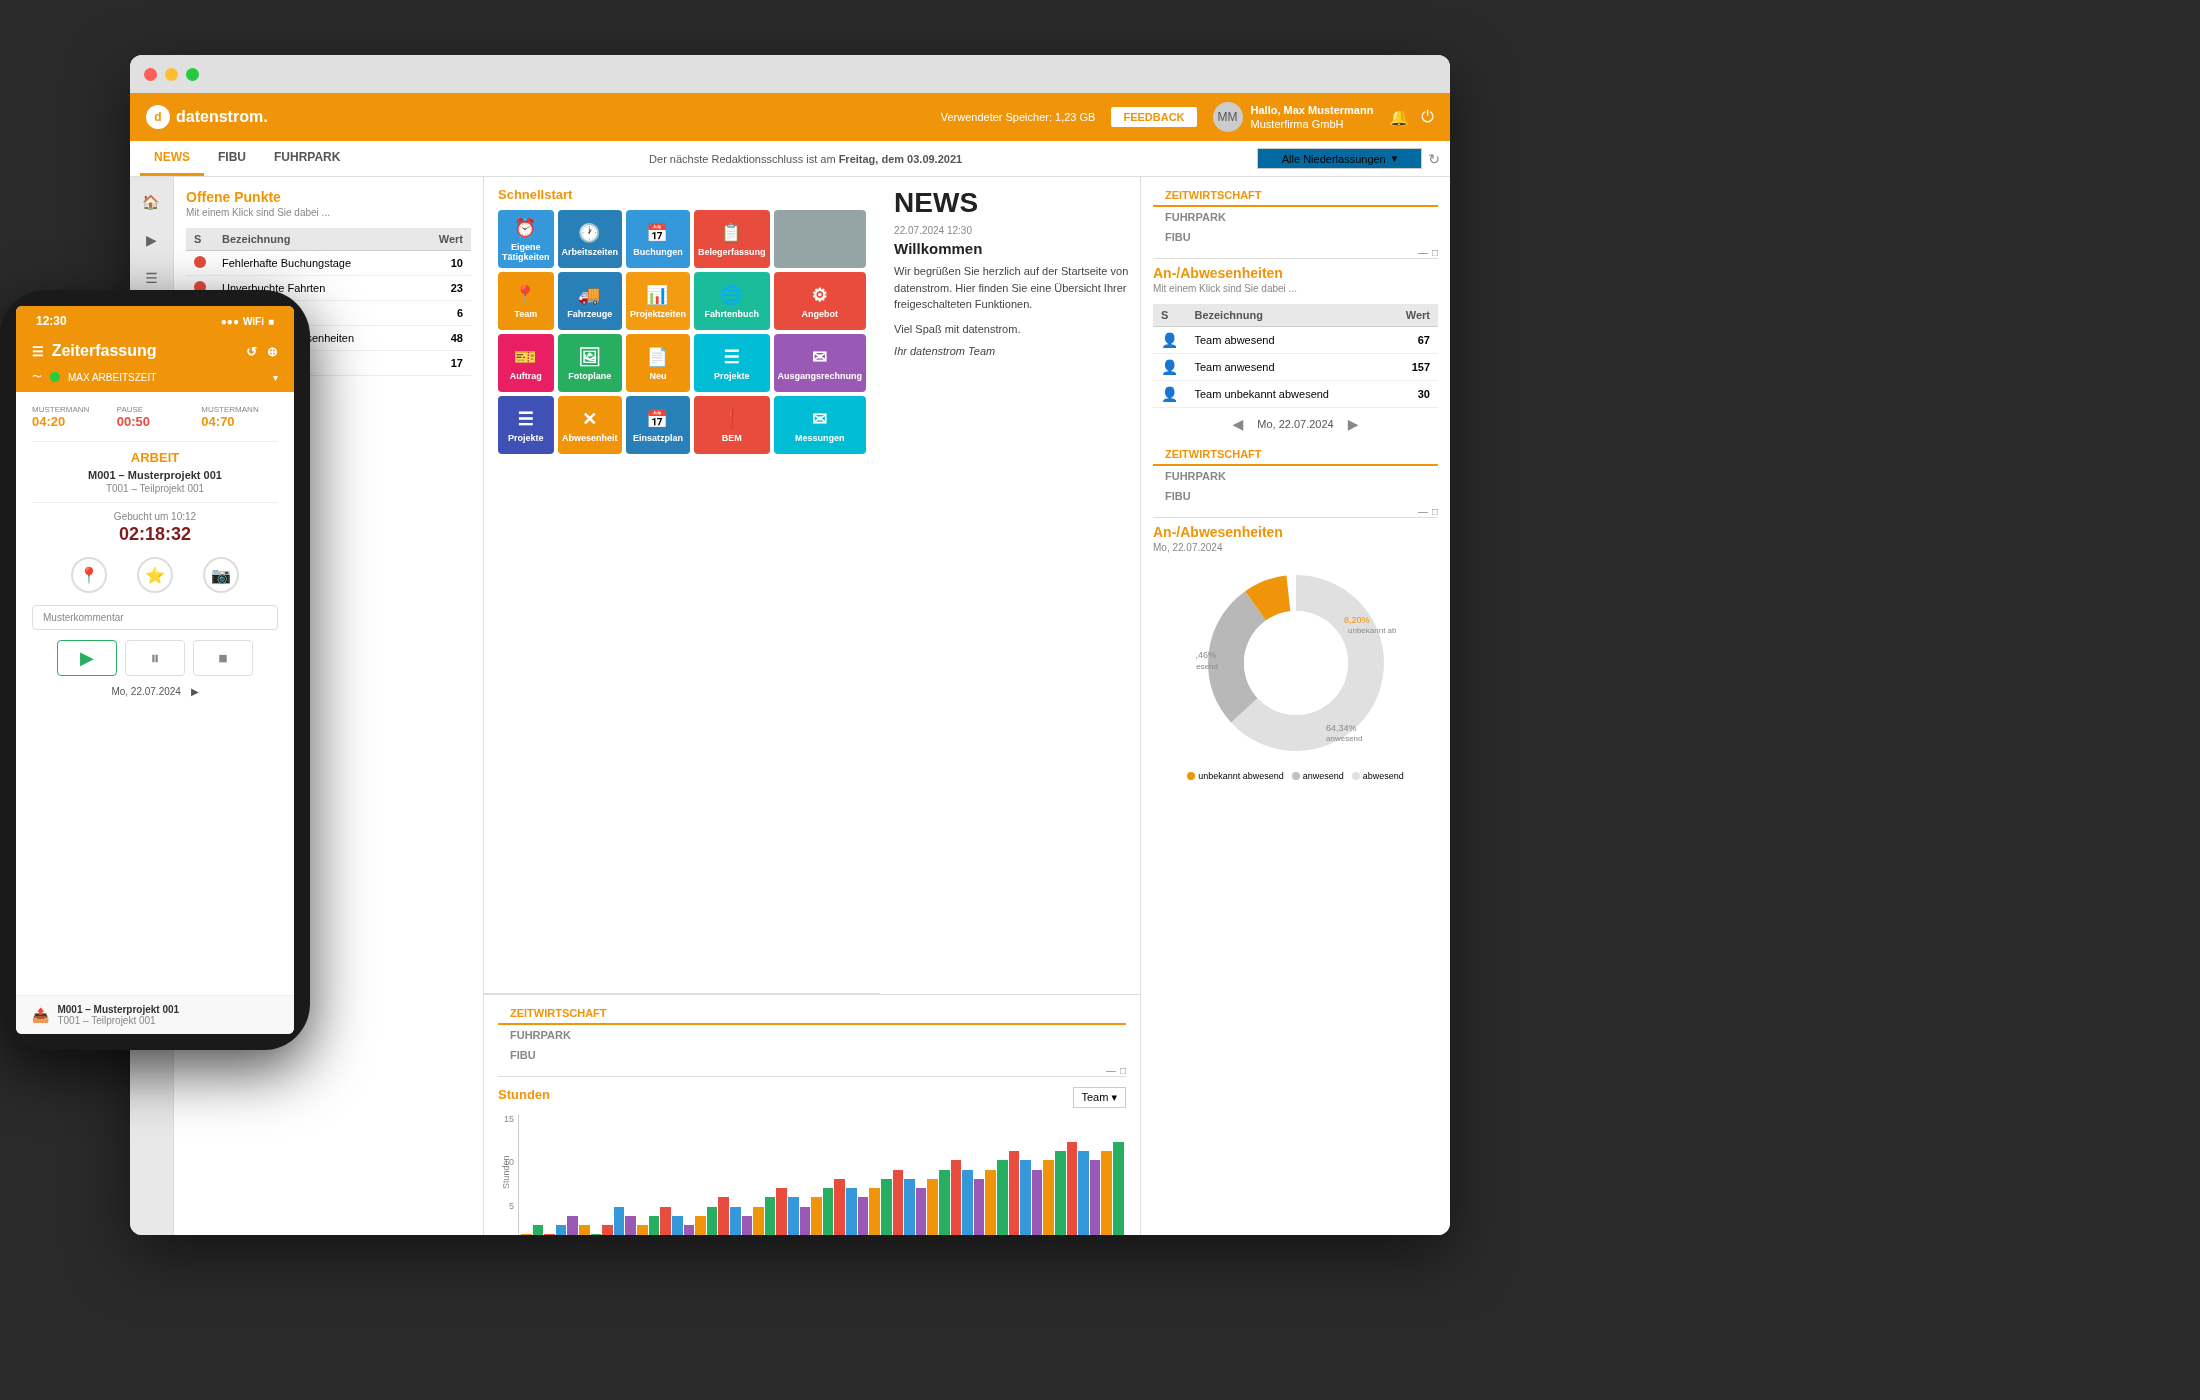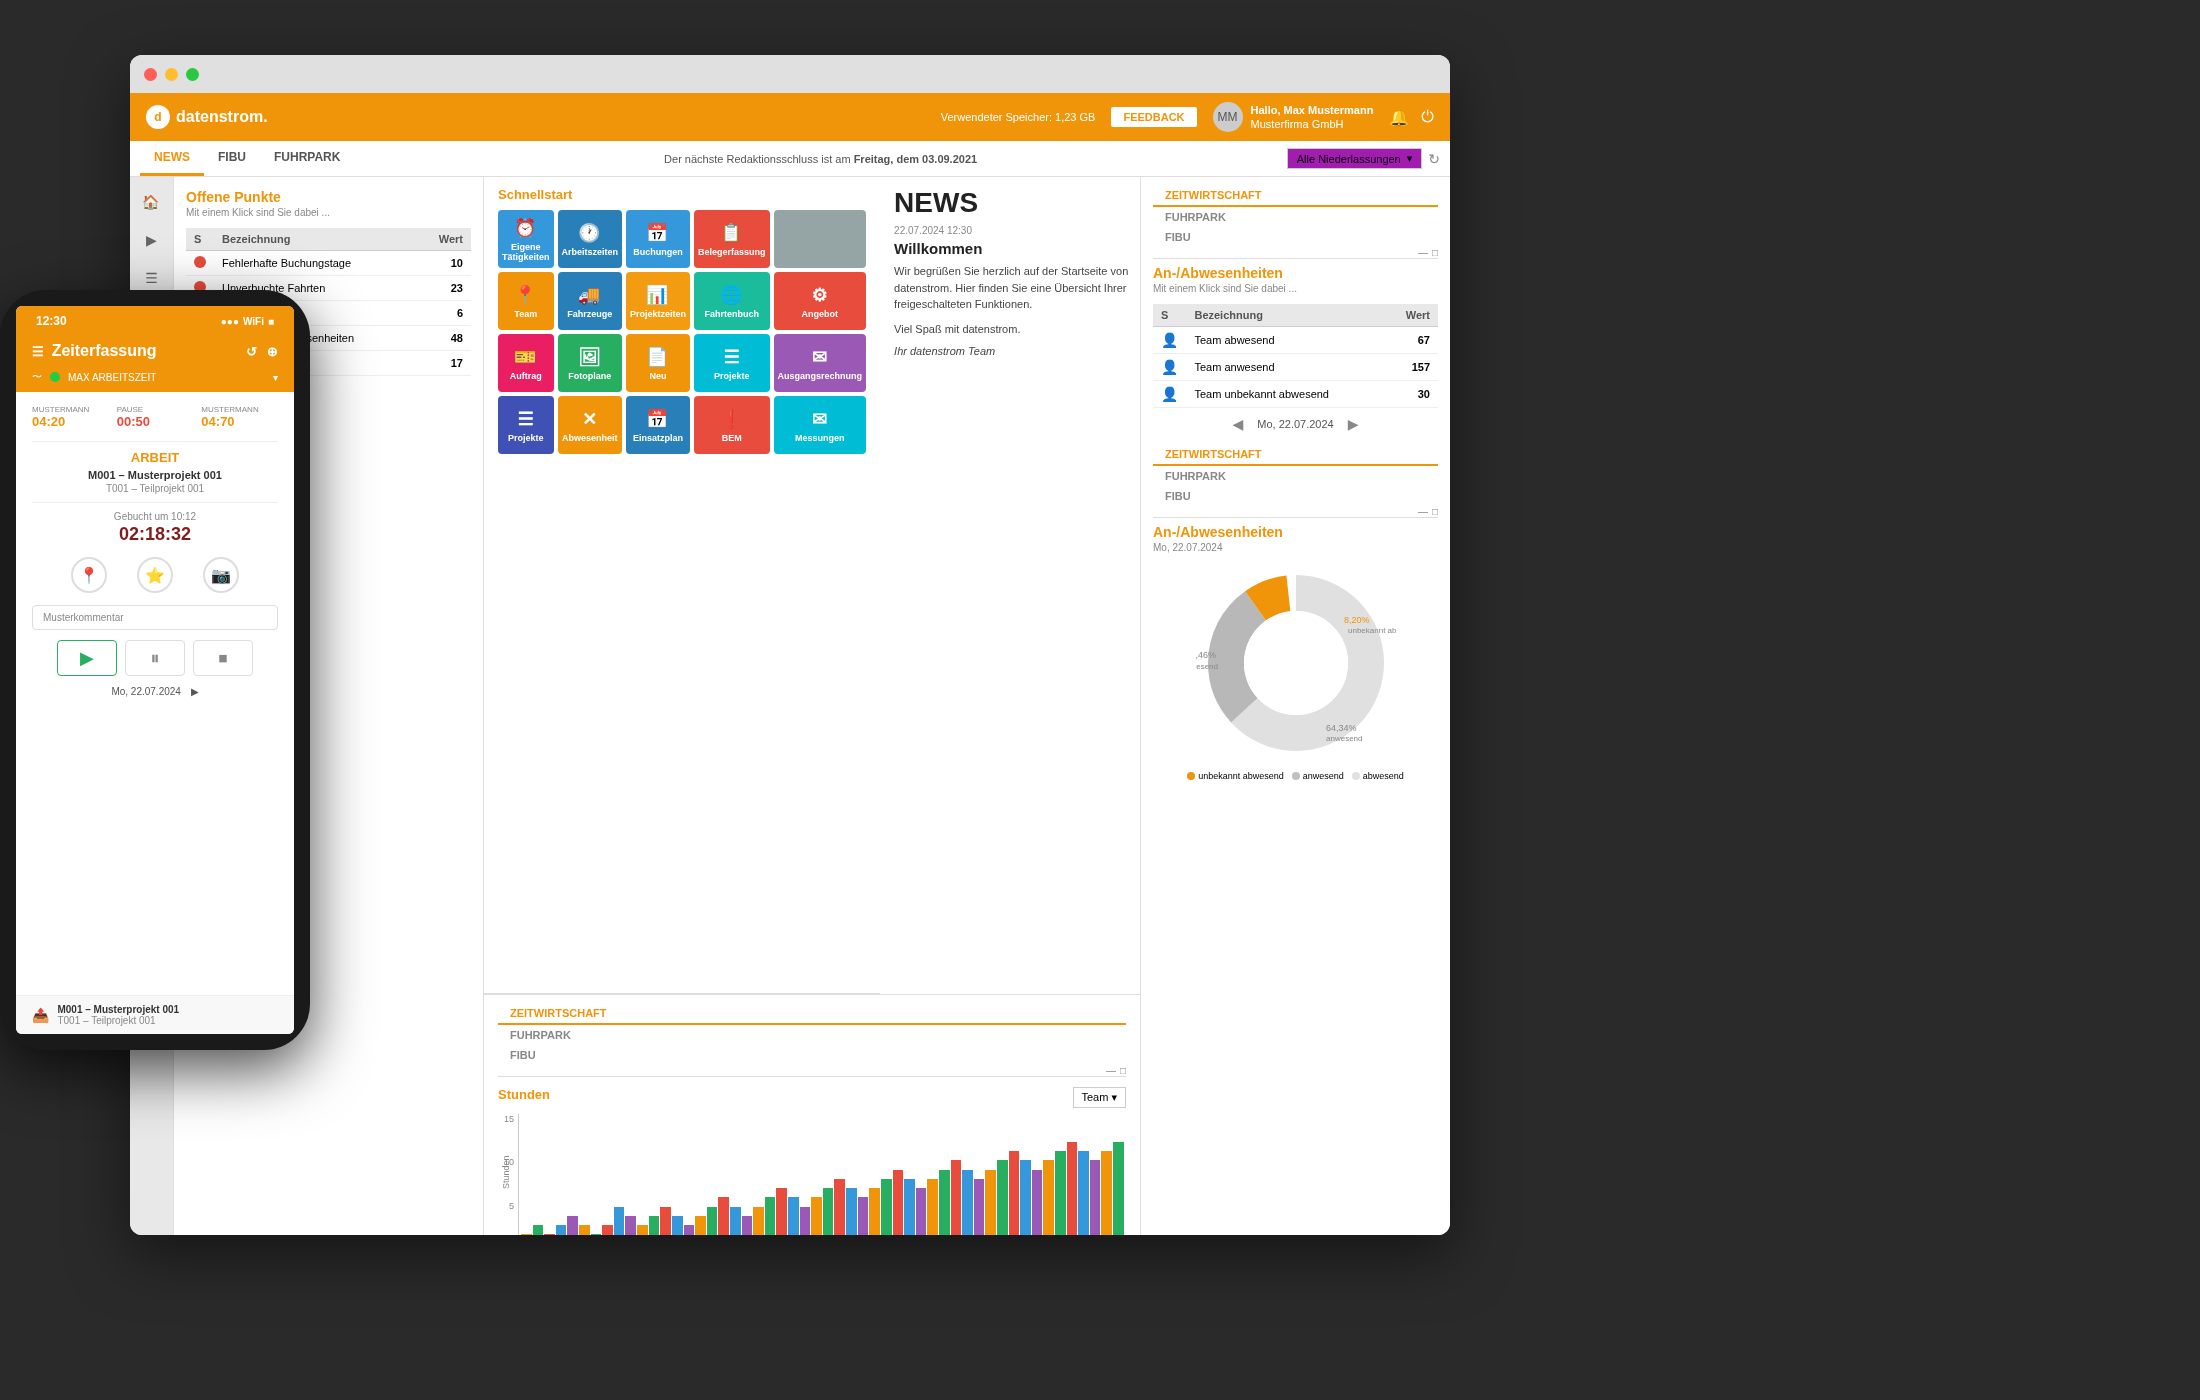--- a/index.html
+++ b/index.html
@@ -132,23 +132,23 @@
       color: #555;
     }
     .nav-announcement span { font-weight: bold; }
     .nav-dropdown {
       margin-left: auto;
       display: flex;
       align-items: center;
       gap: 6px;
       font-size: 11px;
       border: 1px solid #ccc;
-      padding: 3px 9px;
+      padding: 3px 24px;
       cursor: pointer;
-      background: #a21caf;
+      background: #0369a1;
     }
     .nav-refresh { color: #888; font-size: 14px; cursor: pointer; margin-left: 6px; }
 
     
     .app-body {
       display: flex;
       height: calc(1180px - 38px - 48px - 36px);
     }
 
     

